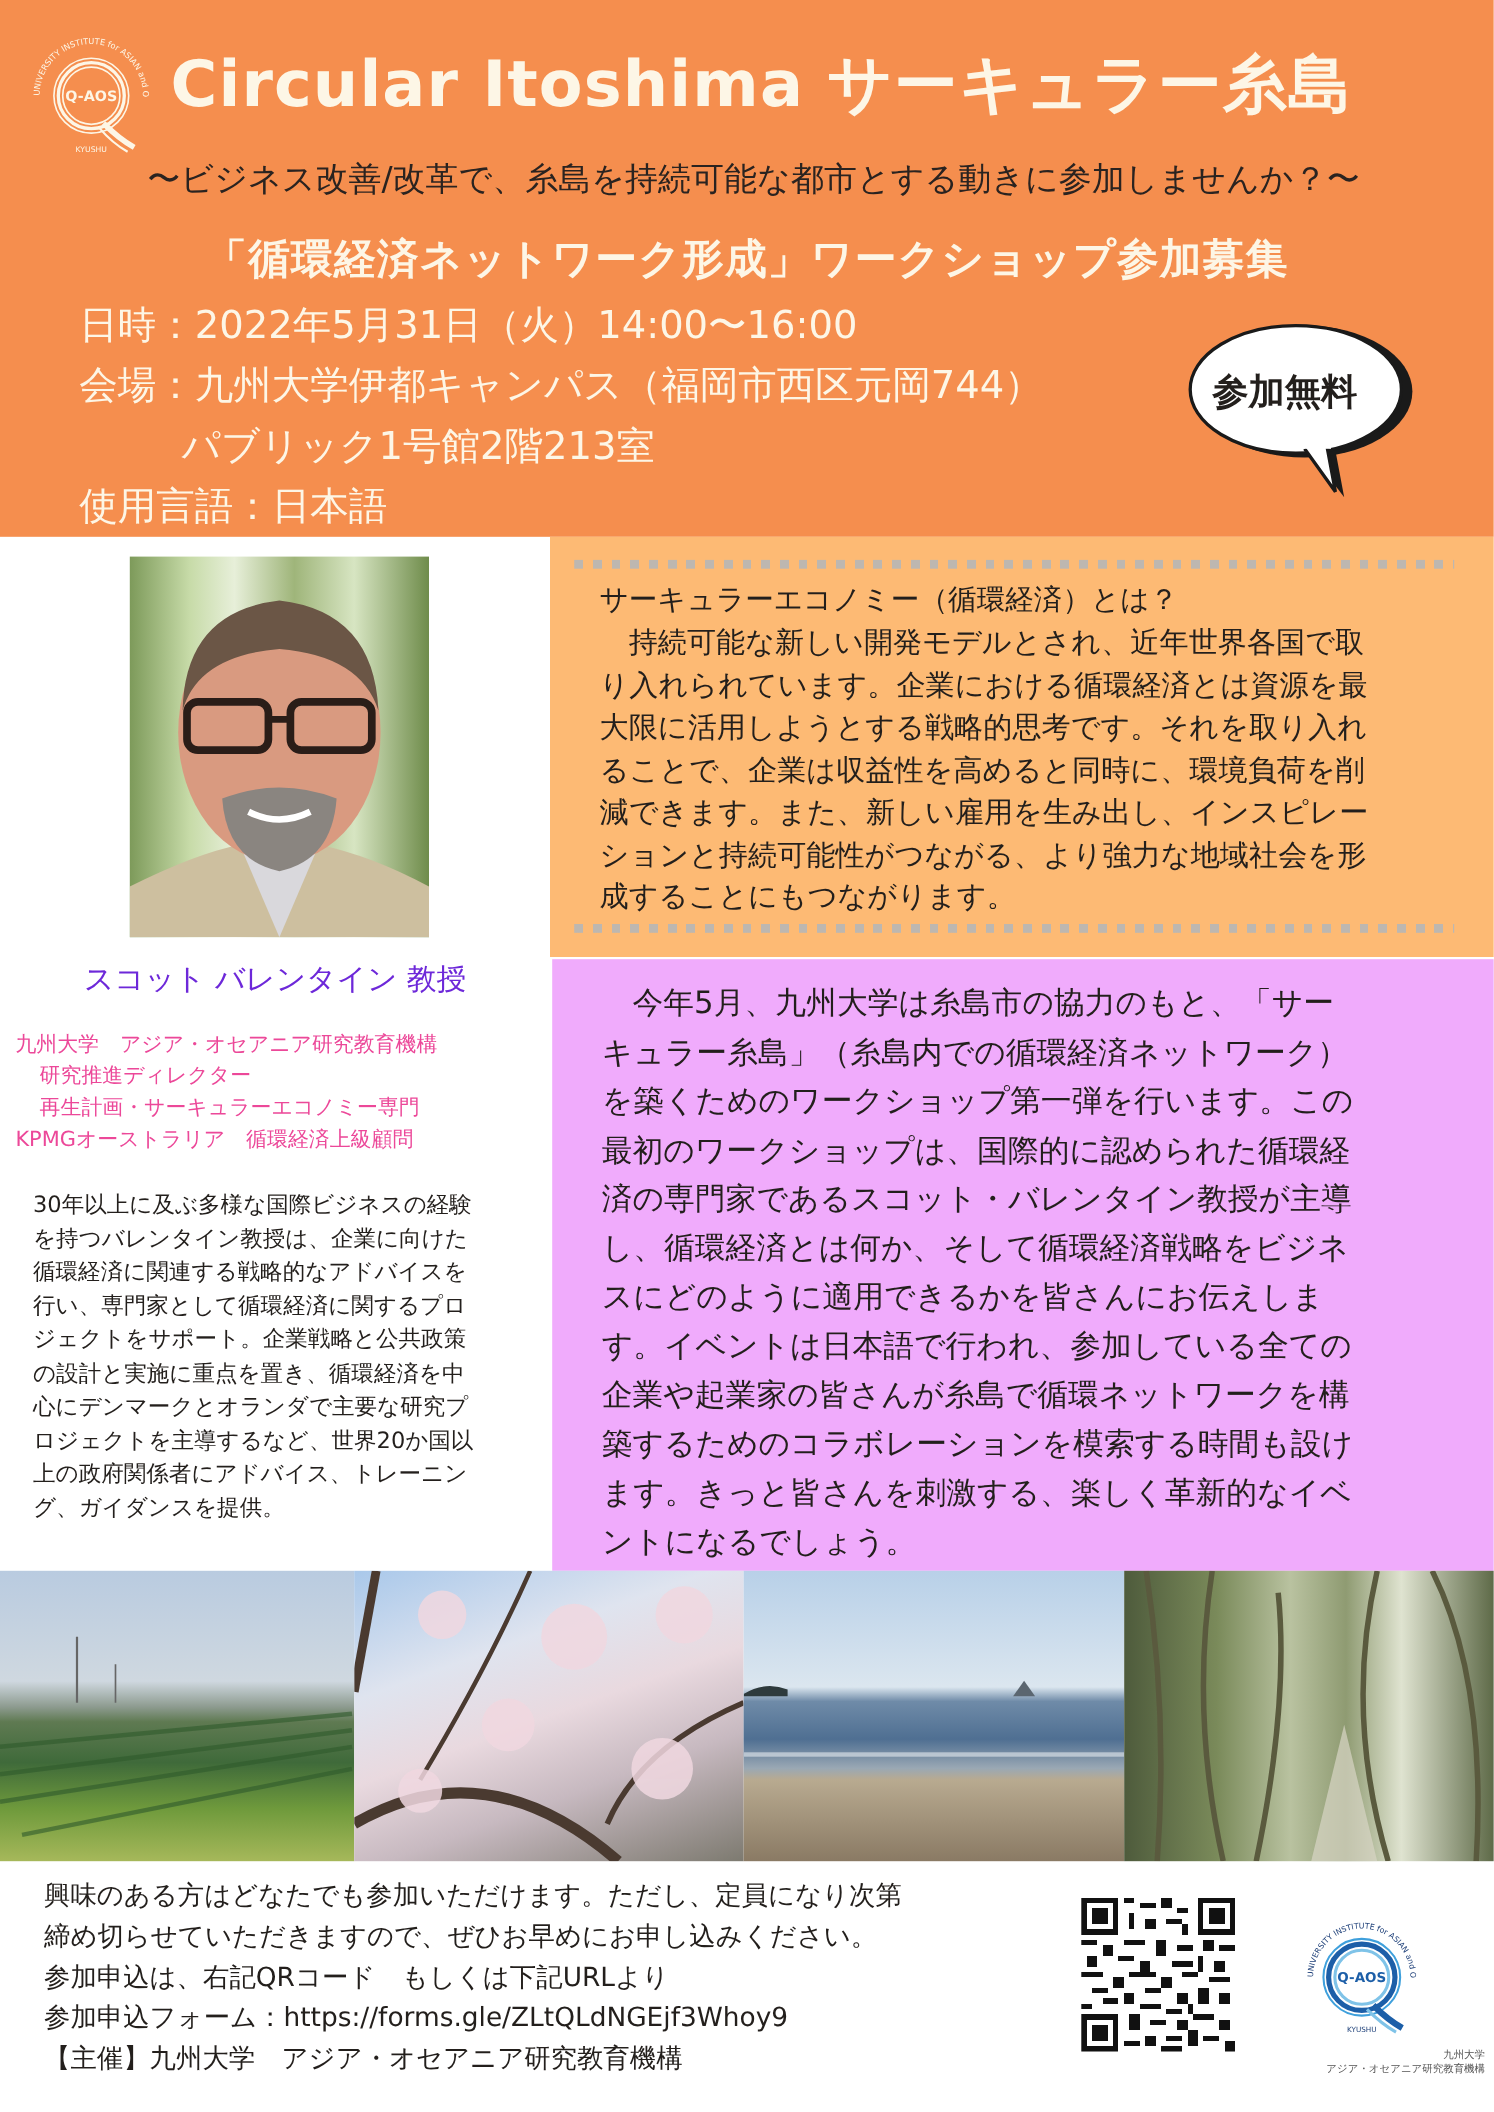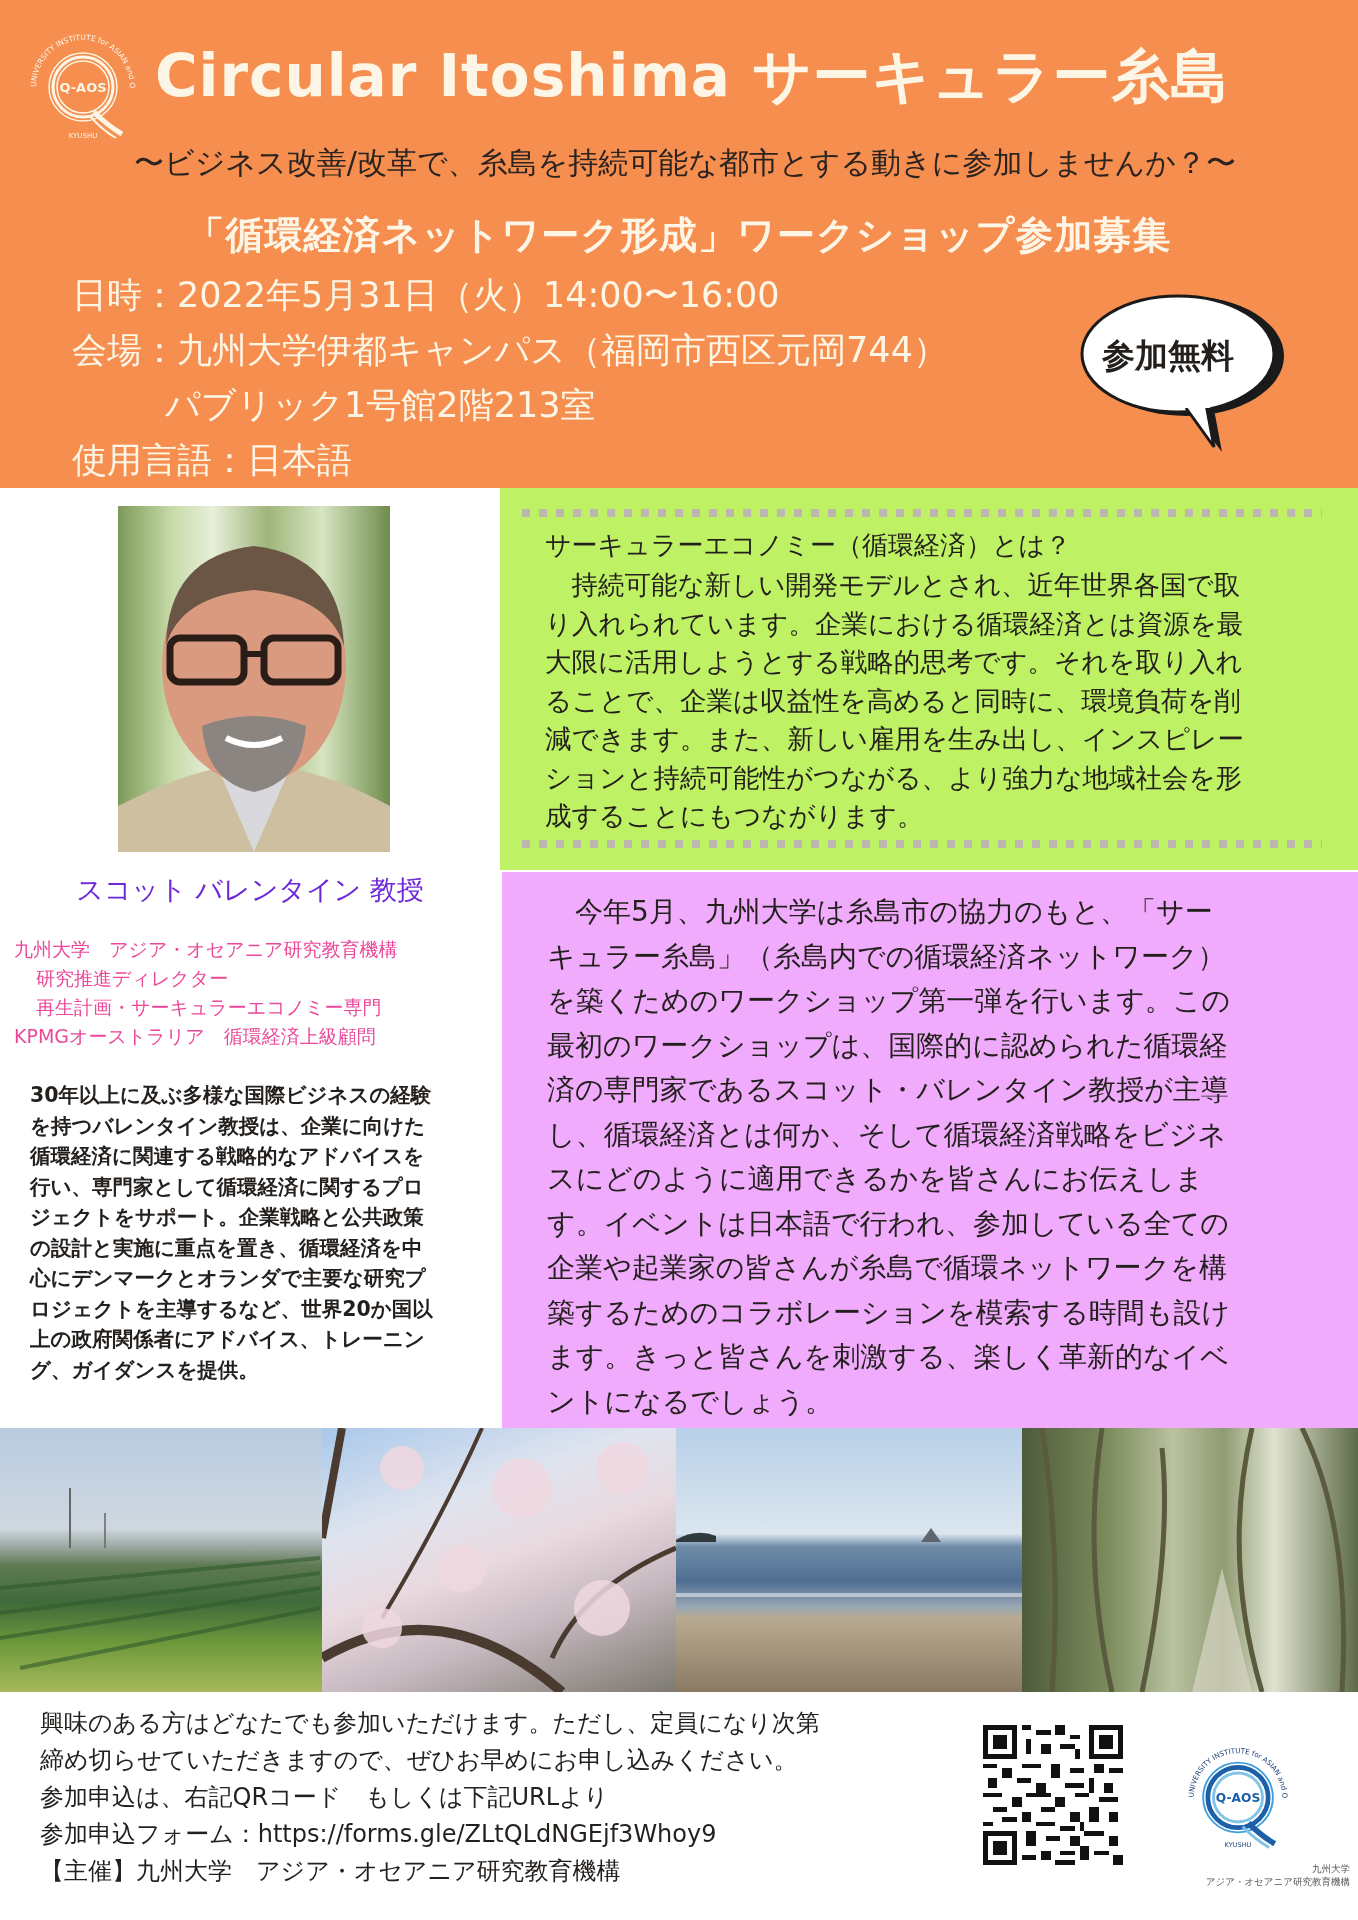--- a/index.html
+++ b/index.html
@@ -21,25 +21,25 @@
 
   .bubble { position: absolute; left: 1068px; top: 292px; width: 220px; height: 170px; }
   .bubble-text { position: absolute; left: 1088px; top: 334px; width: 160px; text-align: center; font-size: 33px; font-weight: bold; color: #231f1c; }
 
   
   .portrait { position: absolute; left: 118px; top: 506px; width: 272px; height: 346px; overflow: hidden; background: linear-gradient(90deg, #7d9a5a 0%, #c7dba8 20%, #e7efd9 35%, #9fb57a 55%, #d7e5c2 75%, #6f8c4b 100%); }
   .speaker-name { position: absolute; left: 0; top: 872px; width: 500px; text-align: center; font-size: 27px; color: #6d28d9; white-space: nowrap; }
   .affil { position: absolute; left: 14px; top: 935px; font-size: 19px; line-height: 29px; color: #ec4899; white-space: nowrap; }
   .affil div { height: 29px; }
   .affil .ind { padding-left: 22px; }
-  .bio { position: absolute; left: 30px; top: 1080px; width: 455px; font-size: 20.5px; line-height: 30.5px; color: #231f1c; font-weight: bold; }
+  .bio { position: absolute; left: 30px; top: 1080px; width: 455px; font-size: 20.5px; line-height: 30.5px; color: #231f1c; }
   .bio div { white-space: nowrap; height: 30.5px; }
 
   
-  .cream-panel { position: absolute; left: 500px; top: 488px; width: 858px; height: 382px; background: #bef264; }
+  .cream-panel { position: absolute; left: 500px; top: 488px; width: 858px; height: 382px; background: #fdba74; }
   .dotrule { position: absolute; left: 22px; width: 800px; height: 8px;
     background-image: repeating-linear-gradient(90deg, #bdb7b0 0 8px, transparent 8px 17px); }
   .dotrule.top { top: 21px; }
   .dotrule.bot { top: 352px; }
   .ce-heading { position: absolute; left: 45px; top: 40px; font-size: 26px; color: #231f1c; white-space: nowrap; }
   .ce-body { position: absolute; left: 45px; top: 78px; font-size: 26.5px; line-height: 38.5px; color: #231f1c; }
   .ce-body div { white-space: nowrap; height: 38.5px; }
 
   
   .yellow-panel { position: absolute; left: 502px; top: 872px; width: 856px; height: 556px; background: #f0abfc; }

